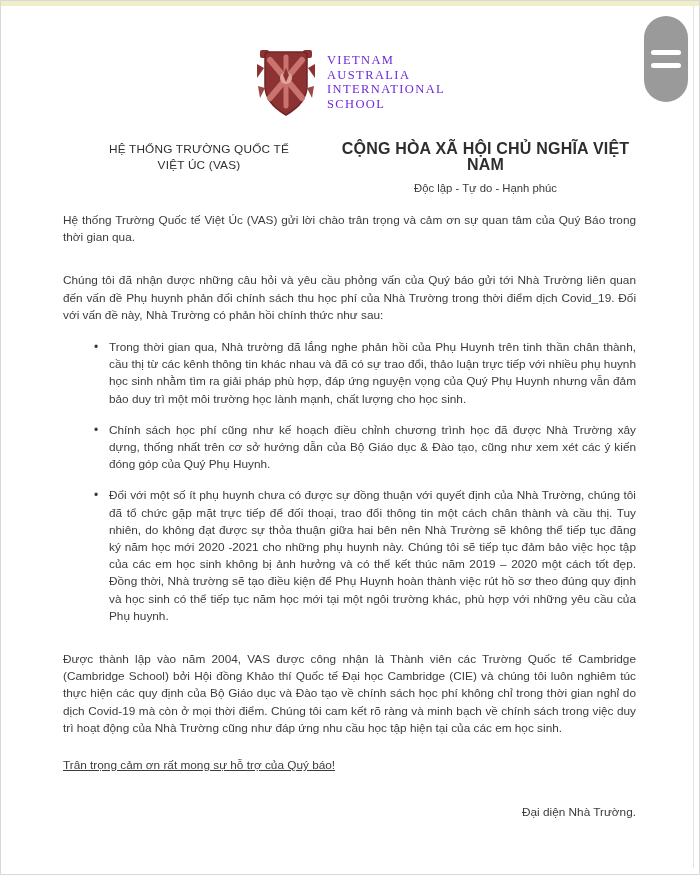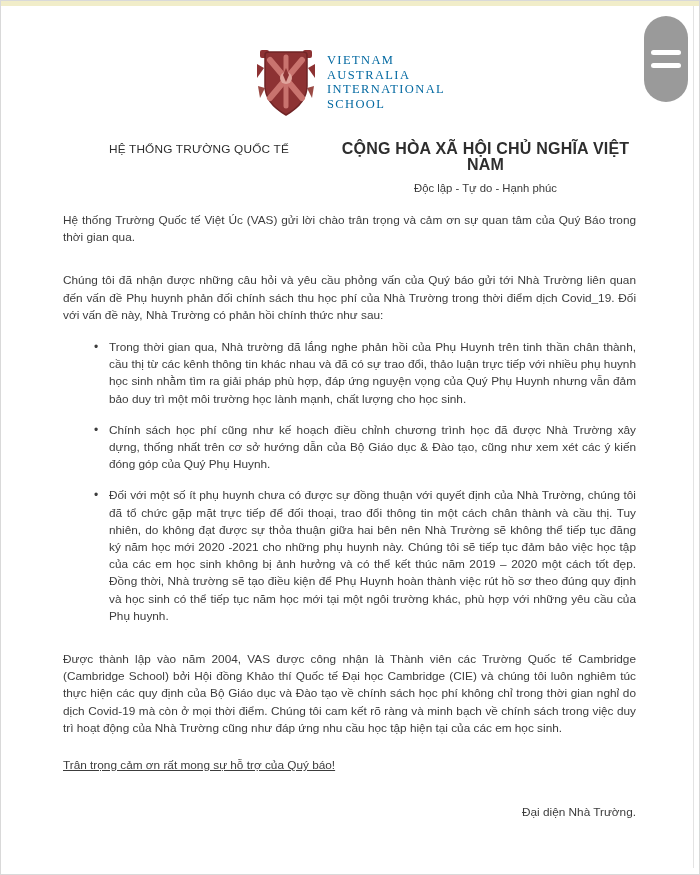--- a/index.html
+++ b/index.html
@@ -28,21 +28,21 @@
     position:relative;padding:0 63px 0 62px;color:#3c3c3c;
   }
   .logo-row{
     margin-top:47px;height:72px;display:flex;justify-content:center;
     align-items:flex-start;gap:9px;
   }
   .crest{width:64px;height:72px;flex:0 0 auto;}
   .logo-text{
     font-family:"Liberation Serif","DejaVu Serif",serif;
     font-size:12.5px;line-height:14.5px;letter-spacing:1.4px;
-    color:#0369a1;padding-top:5px;white-space:nowrap;
+    color:#6d28d9;padding-top:5px;white-space:nowrap;
   }
   .header-row{margin-top:21px;display:flex;}
   .header-left{
     width:272px;text-align:center;font-weight:normal;font-size:11.8px;
     line-height:16px;color:#2e2e2e;letter-spacing:0.2px;
   }
   .header-right{flex:1;text-align:center;color:#2e2e2e;}
   .header-right .line1{font-weight:bold;font-size:16px;line-height:16px;letter-spacing:0.2px;}
   .header-right .line2{font-size:11.3px;line-height:15px;margin-top:8px;color:#3a3a3a;}
   .dateline{
@@ -103,20 +103,21 @@
         <div>VIETNAM</div>
         <div>AUSTRALIA</div>
         <div>INTERNATIONAL</div>
         <div>SCHOOL</div>
       </div>
     </div>
 
     <div class="header-row">
       <div class="header-left">
         <div>HỆ THỐNG TRƯỜNG QUỐC TẾ</div>
+        <div>VIỆT ÚC (VAS)</div>
       </div>
       <div class="header-right">
         <div class="line1">CỘNG HÒA XÃ HỘI CHỦ NGHĨA VIỆT NAM</div>
         <div class="line2">Độc lập - Tự do - Hạnh phúc</div>
       </div>
     </div>
 
 
     <p class="para first">Hệ thống Trường Quốc tế Việt Úc (VAS) gửi lời chào trân trọng và cảm ơn sự quan tâm của Quý Báo trong thời gian qua.</p>
 

